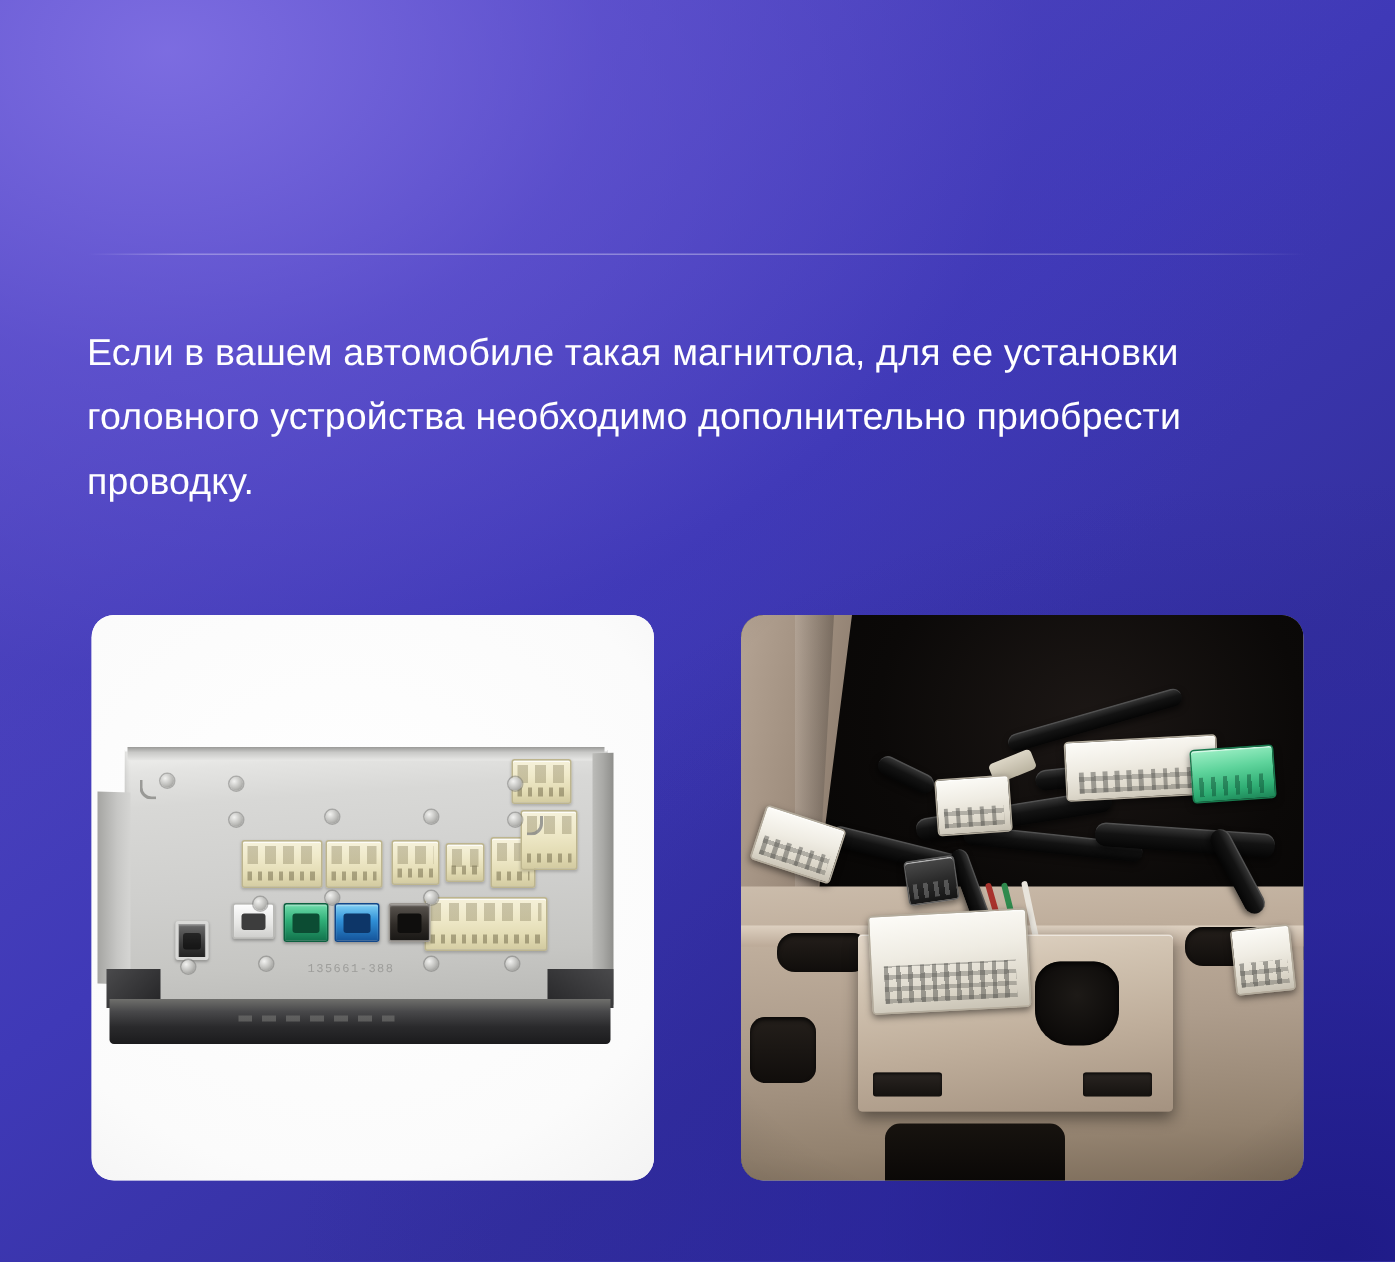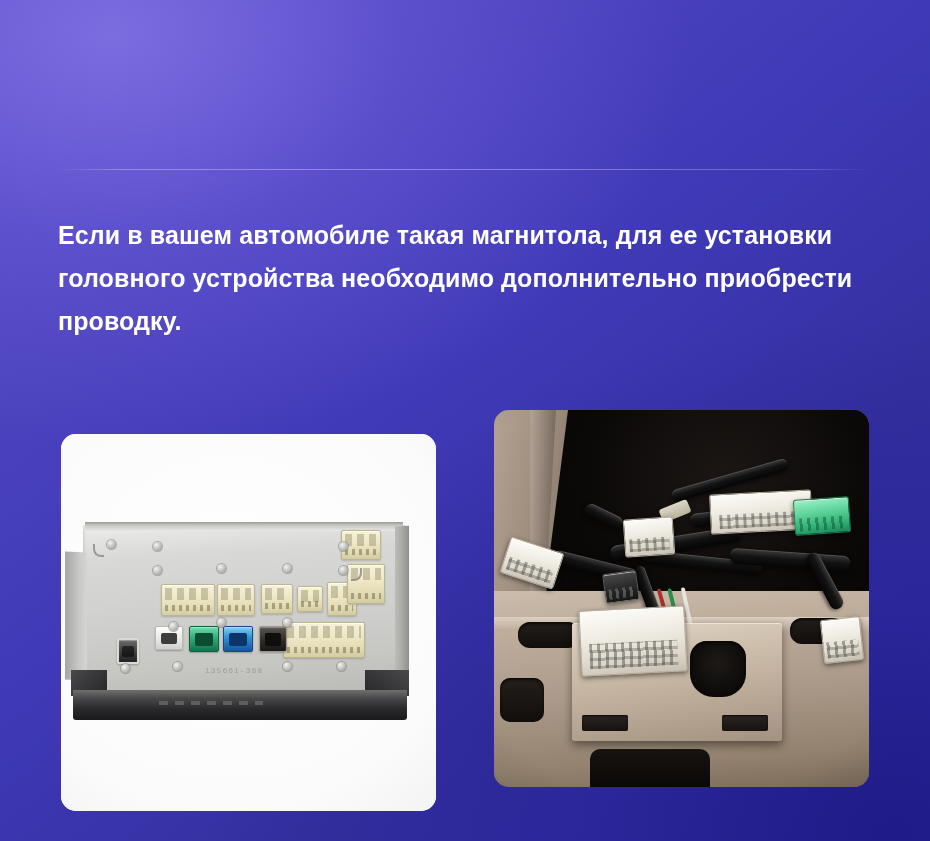--- a/index.html
+++ b/index.html
@@ -43,36 +43,36 @@
     left:58px; top:169px; width:812px; height:1px;
     background:linear-gradient(90deg, rgba(255,255,255,0.00) 0%, rgba(255,255,255,0.30) 8%, rgba(255,255,255,0.34) 55%, rgba(255,255,255,0.20) 92%, rgba(255,255,255,0.00) 100%);
   }
 
   
   .body-copy{
     position:absolute;
     left:58px; top:214px; width:818px;
     color:#ffffff;
     font-size:25px;
-    font-weight:700;
+    font-weight:400;
     line-height:43px;
     letter-spacing:0.1px;
   }
 
   
   .photos{
     position:absolute; left:61px; top:410px;
     width:808px; height:377px;
   }
   .photo{
     position:absolute; top:0; width:375px; height:377px;
     border-radius:15px; overflow:hidden;
     background:#ffffff;
   }
-  .photo.left{ left:0;margin-top:24px; }
+  .photo.left{ left:0; }
   .photo.right{ left:433px; }
   .photo-inner{ position:absolute; inset:0; }
 
   
   .p1-bg{ position:absolute; inset:0;
     background:radial-gradient(120% 110% at 45% 42%, #ffffff 0%, #fbfbfb 52%, #ececec 86%, #e2e2e2 100%); }
 
   .unit{
     position:absolute; left:4px; top:88px; width:353px; height:198px;
   }

